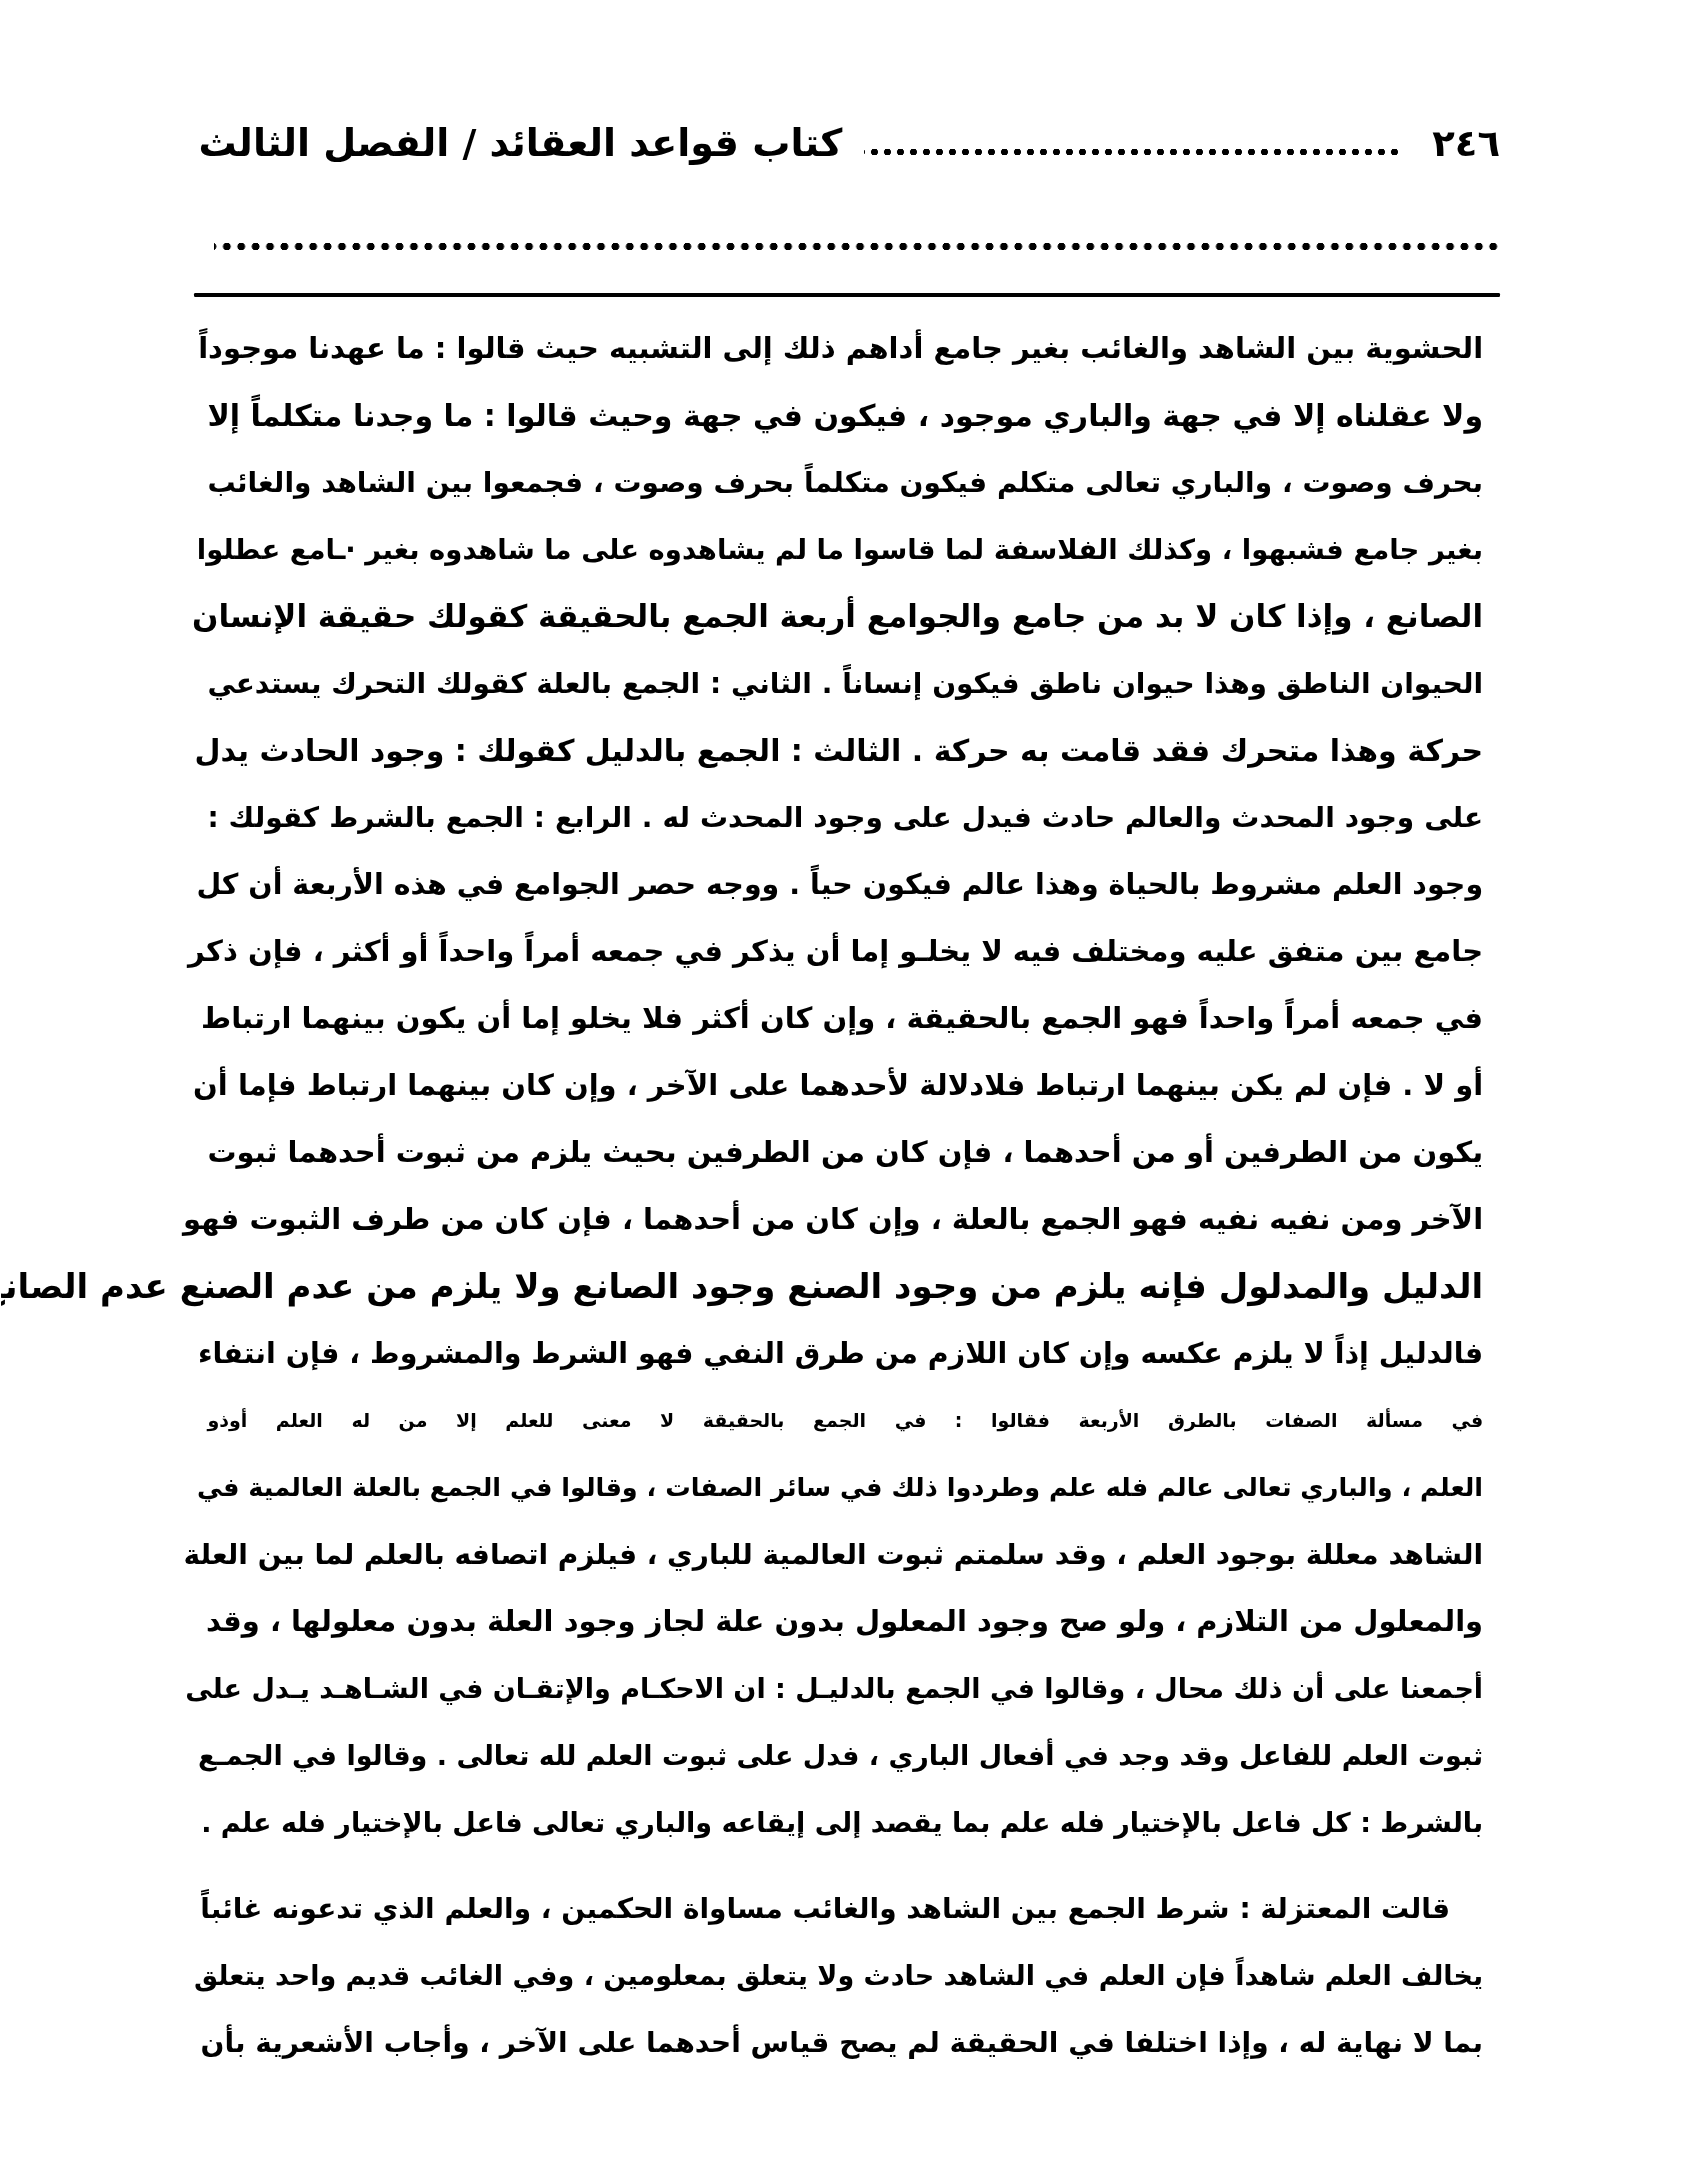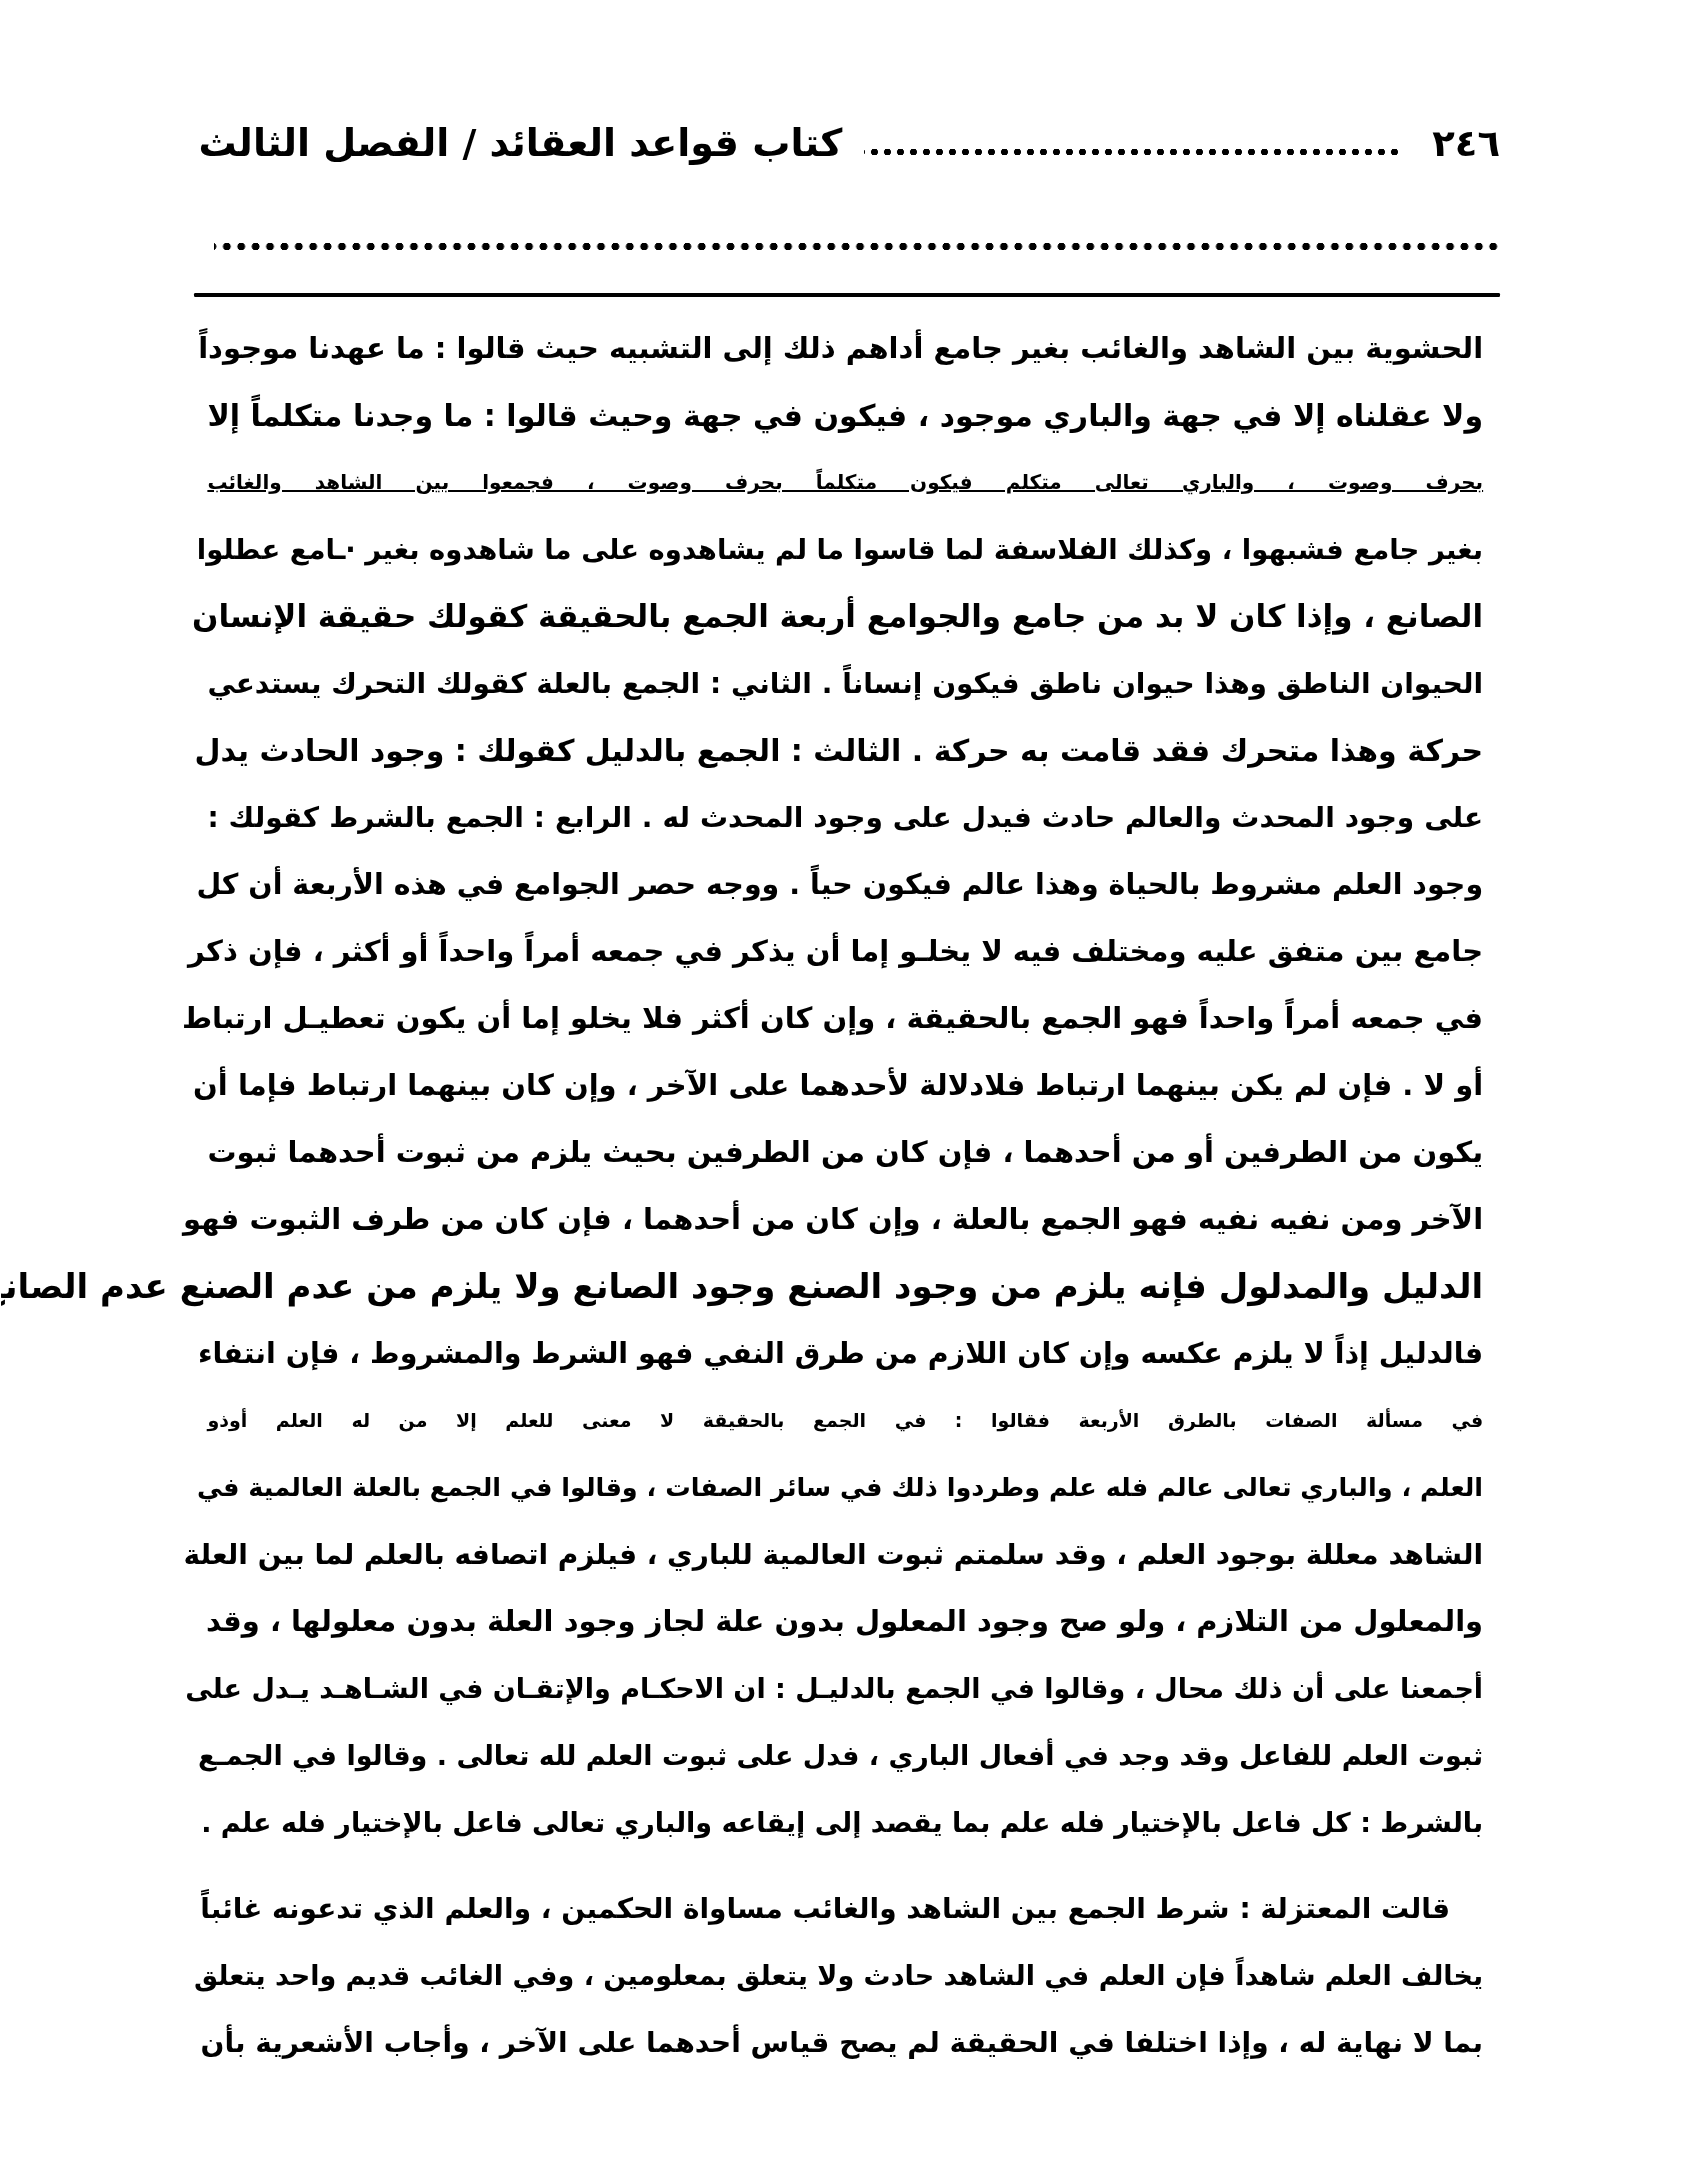--- a/index.html
+++ b/index.html
@@ -122,29 +122,29 @@
     <span class="header-title">كتاب قواعد العقائد / الفصل الثالث</span>
   </div>
 
   <div class="dotted-rule"></div>
   <div class="solid-rule"></div>
 
   <div class="body-text">
     <p class="paragraph">
       <span class="line first" style="font-size: 29px;">الحشوية بين الشاهد والغائب بغير جامع أداهم ذلك إلى التشبيه حيث قالوا : ما عهدنا موجوداً</span>
       <span class="line" style="font-size: 30px;">ولا عقلناه إلا في جهة والباري موجود ، فيكون في جهة وحيث قالوا : ما وجدنا متكلماً إلا</span>
-      <span class="line" style="font-size: 20px; text-decoration: underline;">بحرف وصوت ، والباري تعالى متكلم فيكون متكلماً بحرف وصوت ، فجمعوا بين الشاهد والغائب</span>
+      <span class="line" style="font-size: 28px;">بحرف وصوت ، والباري تعالى متكلم فيكون متكلماً بحرف وصوت ، فجمعوا بين الشاهد والغائب</span>
       <span class="line" style="font-size: 27.5px;">بغير جامع فشبهوا ، وكذلك الفلاسفة لما قاسوا ما لم يشاهدوه على ما شاهدوه بغير ·ـامع عطلوا</span>
       <span class="line" style="font-size: 31px;">الصانع ، وإذا كان لا بد من جامع والجوامع أربعة الجمع بالحقيقة كقولك حقيقة الإنسان</span>
       <span class="line" style="font-size: 28px;">الحيوان الناطق وهذا حيوان ناطق فيكون إنساناً . الثاني : الجمع بالعلة كقولك التحرك يستدعي</span>
       <span class="line" style="font-size: 30px;">حركة وهذا متحرك فقد قامت به حركة . الثالث : الجمع بالدليل كقولك : وجود الحادث يدل</span>
       <span class="line" style="font-size: 28px;">على وجود المحدث والعالم حادث فيدل على وجود المحدث له . الرابع : الجمع بالشرط كقولك :</span>
       <span class="line" style="font-size: 28.5px;">وجود العلم مشروط بالحياة وهذا عالم فيكون حياً . ووجه حصر الجوامع في هذه الأربعة أن كل</span>
       <span class="line" style="font-size: 29px;">جامع بين متفق عليه ومختلف فيه لا يخلـو إما أن يذكر في جمعه أمراً واحداً أو أكثر ، فإن ذكر</span>
-      <span class="line" style="font-size: 29px;">في جمعه أمراً واحداً فهو الجمع بالحقيقة ، وإن كان أكثر فلا يخلو إما أن يكون تعطيـل ارتباط</span>
+      <span class="line" style="font-size: 29px;">في جمعه أمراً واحداً فهو الجمع بالحقيقة ، وإن كان أكثر فلا يخلو إما أن يكون بينهما ارتباط</span>
       <span class="line" style="font-size: 29px;">أو لا . فإن لم يكن بينهما ارتباط فلادلالة لأحدهما على الآخر ، وإن كان بينهما ارتباط فإما أن</span>
       <span class="line" style="font-size: 29px;">يكون من الطرفين أو من أحدهما ، فإن كان من الطرفين بحيث يلزم من ثبوت أحدهما ثبوت</span>
       <span class="line" style="font-size: 29px;">الآخر ومن نفيه نفيه فهو الجمع بالعلة ، وإن كان من أحدهما ، فإن كان من طرف الثبوت فهو</span>
       <span class="line" style="font-size: 34px;">الدليل والمدلول فإنه يلزم من وجود الصنع وجود الصانع ولا يلزم من عدم الصنع عدم الصانع ،</span>
       <span class="line" style="font-size: 28.5px;">فالدليل إذاً لا يلزم عكسه وإن كان اللازم من طرق النفي فهو الشرط والمشروط ، فإن انتفاء</span>
       <span class="line" style="font-size: 19px;">في مسألة الصفات بالطرق الأربعة فقالوا : في الجمع بالحقيقة لا معنى للعلم إلا من له العلم أوذو</span>
       <span class="line" style="font-size: 25.5px;">العلم ، والباري تعالى عالم فله علم وطردوا ذلك في سائر الصفات ، وقالوا في الجمع بالعلة العالمية في</span>
       <span class="line" style="font-size: 28px;">الشاهد معللة بوجود العلم ، وقد سلمتم ثبوت العالمية للباري ، فيلزم اتصافه بالعلم لما بين العلة</span>
       <span class="line" style="font-size: 29px;">والمعلول من التلازم ، ولو صح وجود المعلول بدون علة لجاز وجود العلة بدون معلولها ، وقد</span>
       <span class="line" style="font-size: 27px;">أجمعنا على أن ذلك محال ، وقالوا في الجمع بالدليـل : ان الاحكـام والإتقـان في الشـاهـد يـدل على</span>

